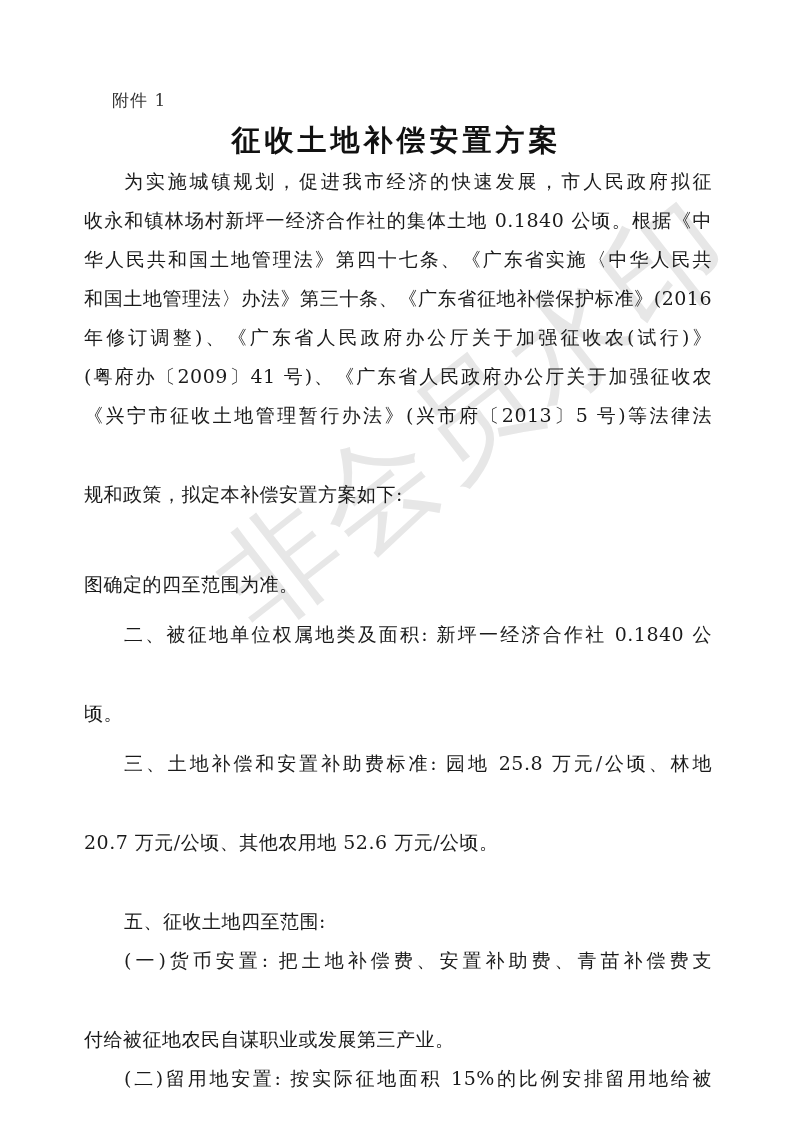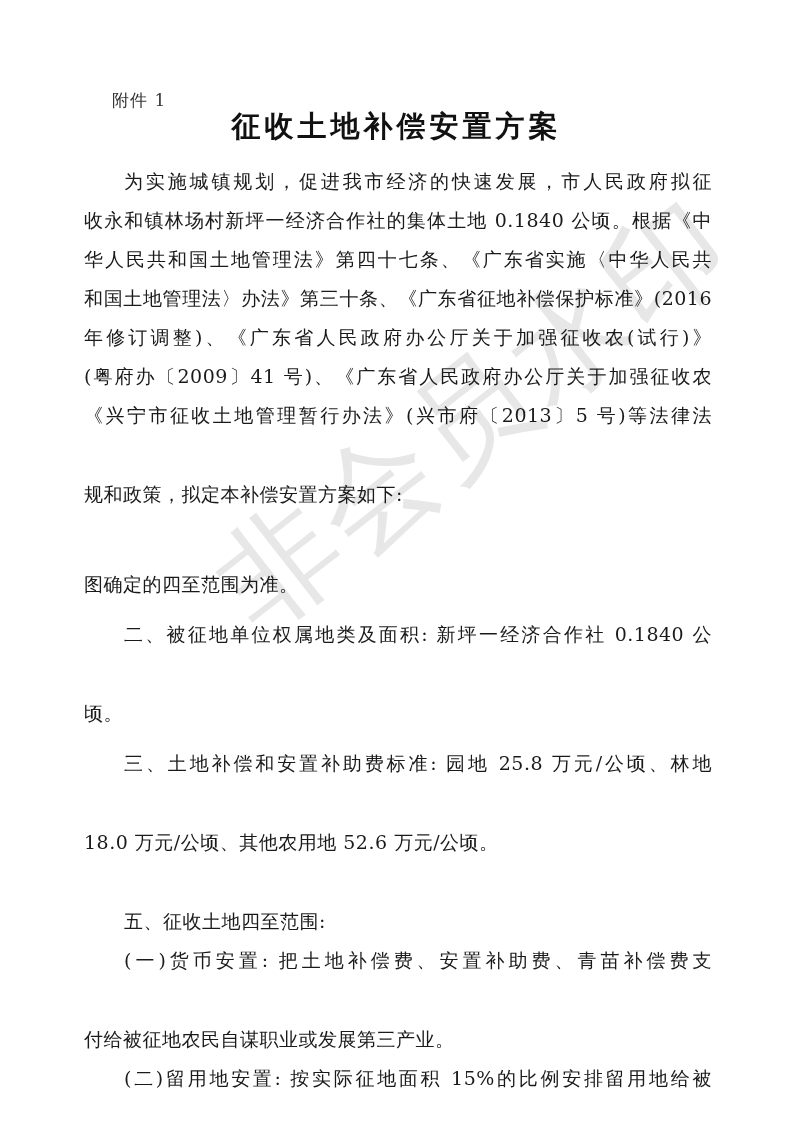--- a/index.html
+++ b/index.html
@@ -1,20 +1,20 @@
 <!DOCTYPE html>
 <html><head>
 <meta charset="utf-8">
 <style>
   html, body { margin: 0; padding: 0; background: #ffffff; }
   body { width: 793px; height: 1122px; position: relative; overflow: hidden;
          font-family: "DejaVu Serif", "Liberation Serif", serif; color: #1a1a1a; }
   .page { position: absolute; left: 0; top: 0; width: 793px; height: 1122px; }
   .attach { position: absolute; left: 84px; top: 89px; font-size: 17px; color: #333; letter-spacing: 1px; margin-left: 28px; }
-  .title { position: absolute; left: 0; width: 793px; top: 107px; text-align: center;
+  .title { position: absolute; left: 0; width: 793px; top: 121px; text-align: center;
            font-size: 29px; font-weight: bold; letter-spacing: 4px; color: #111;
            font-family: "DejaVu Sans", "Liberation Sans", sans-serif; }
   .body { position: absolute; left: 84px; top: 162px; width: 628px; }
   .line { height: 39px; line-height: 39px; font-size: 19px; white-space: nowrap;
           text-align: justify; text-align-last: justify; letter-spacing: 0.5px; }
   .line.last { text-align-last: left; margin-top: 40px; }
   .indent { padding-left: 40px; }
   .gap { height: 11px; }
   .watermark { position: absolute; left: 175px; top: 430px; width: 520px; height: 300px;
                pointer-events: none; }
@@ -42,19 +42,19 @@
     <div class="line">(粤府办〔2009〕41 号)、《广东省人民政府办公厅关于加强征收农</div>
     <div class="line">《兴宁市征收土地管理暂行办法》(兴市府〔2013〕5 号)等法律法</div>
     <div class="line last">规和政策，拟定本补偿安置方案如下:</div>
     <div class="gap"></div>
     <div class="line last">图确定的四至范围为准。</div>
     <div class="gap"></div>
     <div class="line indent">二、被征地单位权属地类及面积: 新坪一经济合作社 0.1840 公</div>
     <div class="line last">顷。</div>
     <div class="gap"></div>
     <div class="line indent">三、土地补偿和安置补助费标准: 园地 25.8 万元/公顷、林地</div>
-    <div class="line last">18.0 万元/公顷、其他农用地 52.6 万元/公顷。</div>
+    <div class="line last">20.7 万元/公顷、其他农用地 52.6 万元/公顷。</div>
     <div class="line indent last">五、征收土地四至范围:</div>
     <div class="line indent">(一)货币安置: 把土地补偿费、安置补助费、青苗补偿费支</div>
     <div class="line last">付给被征地农民自谋职业或发展第三产业。</div>
     <div class="line indent">(二)留用地安置: 按实际征地面积 15%的比例安排留用地给被</div>
   </div>
 </div>
 
 </body></html>

